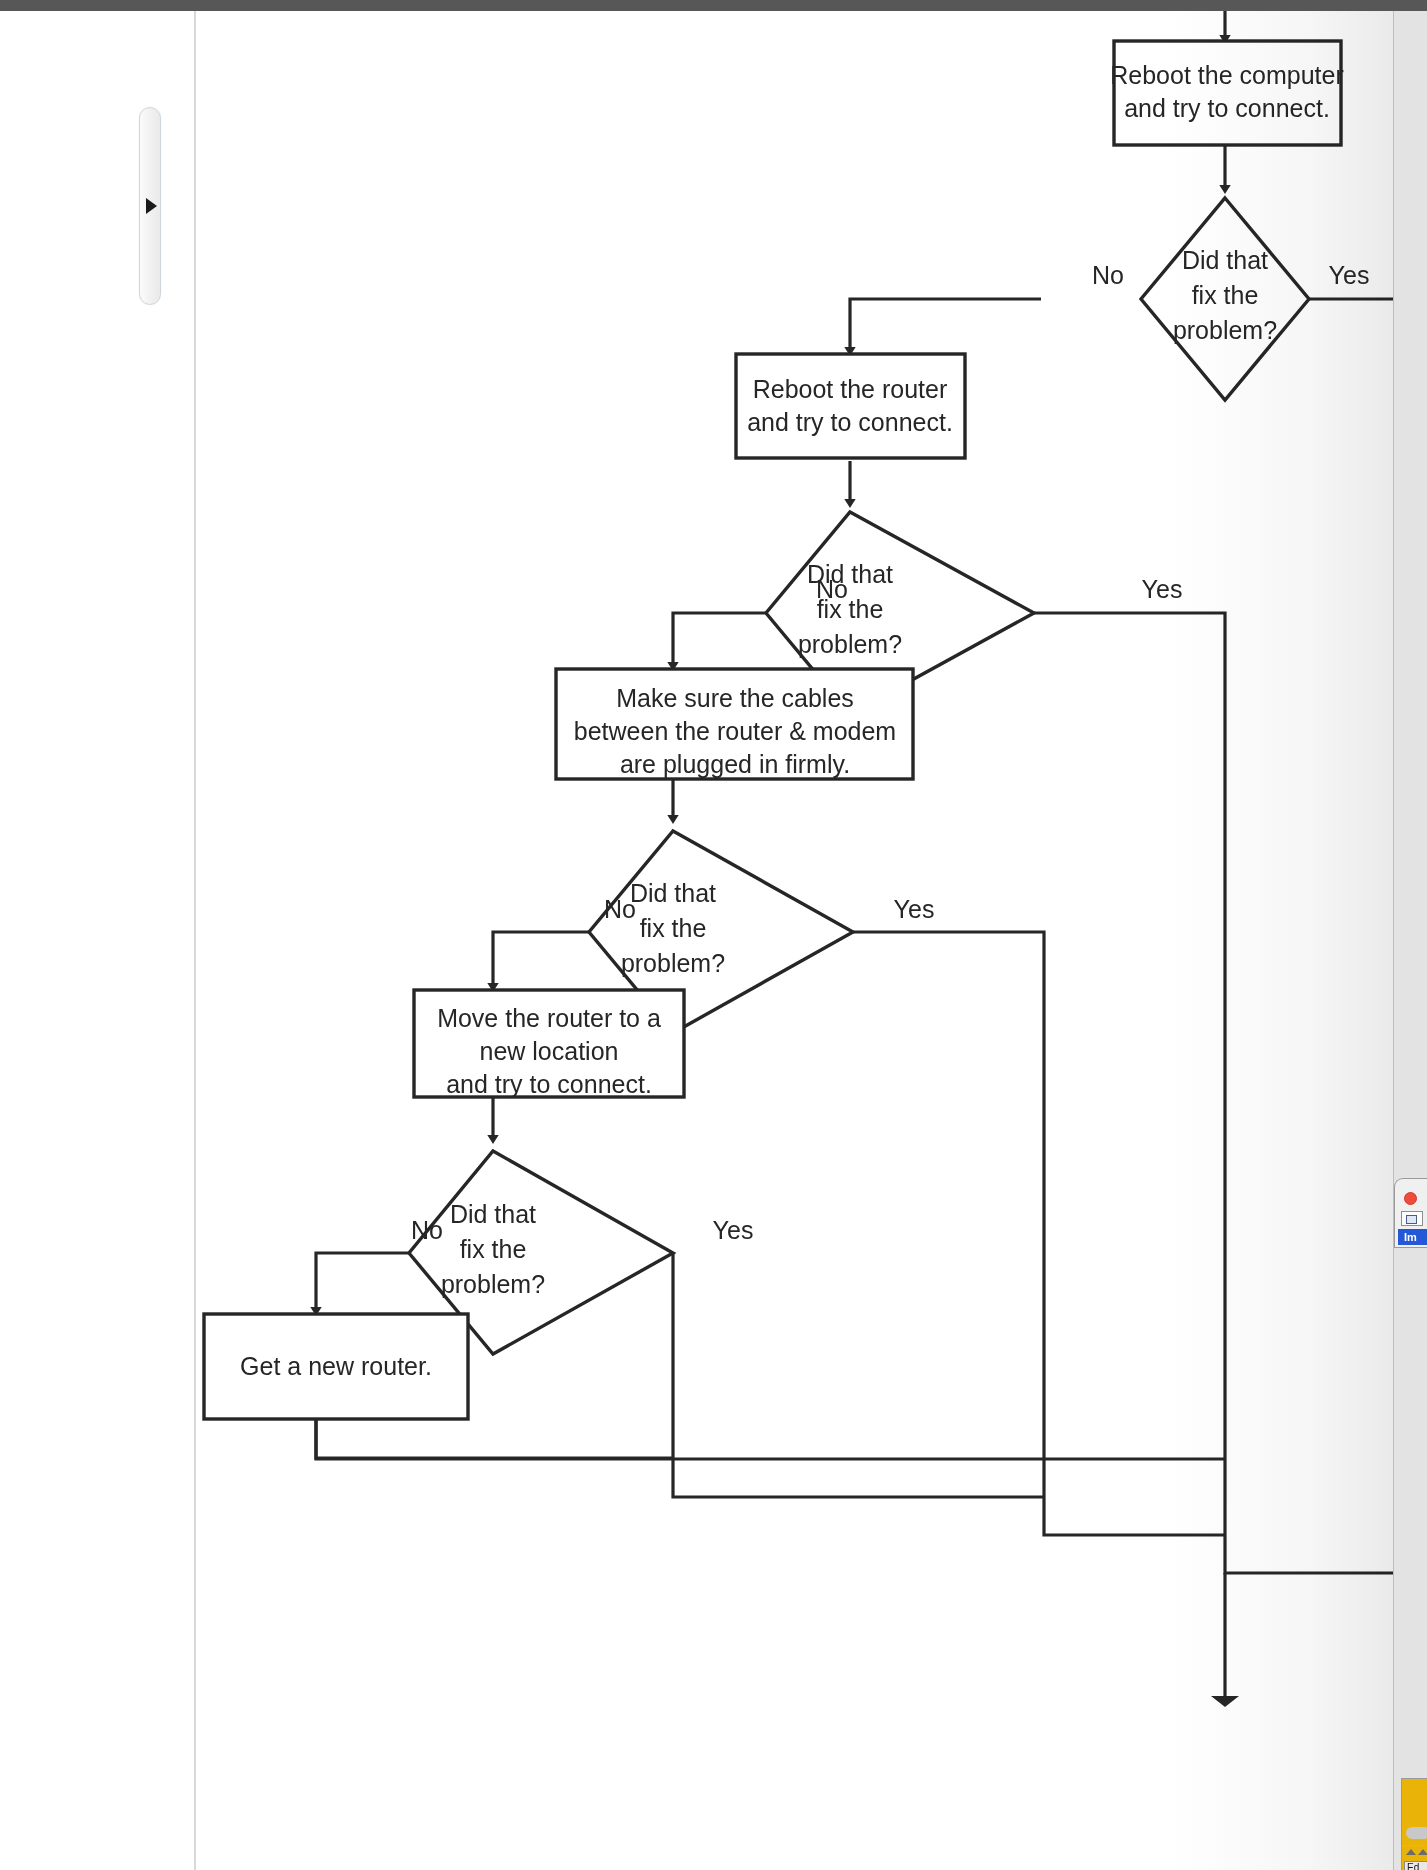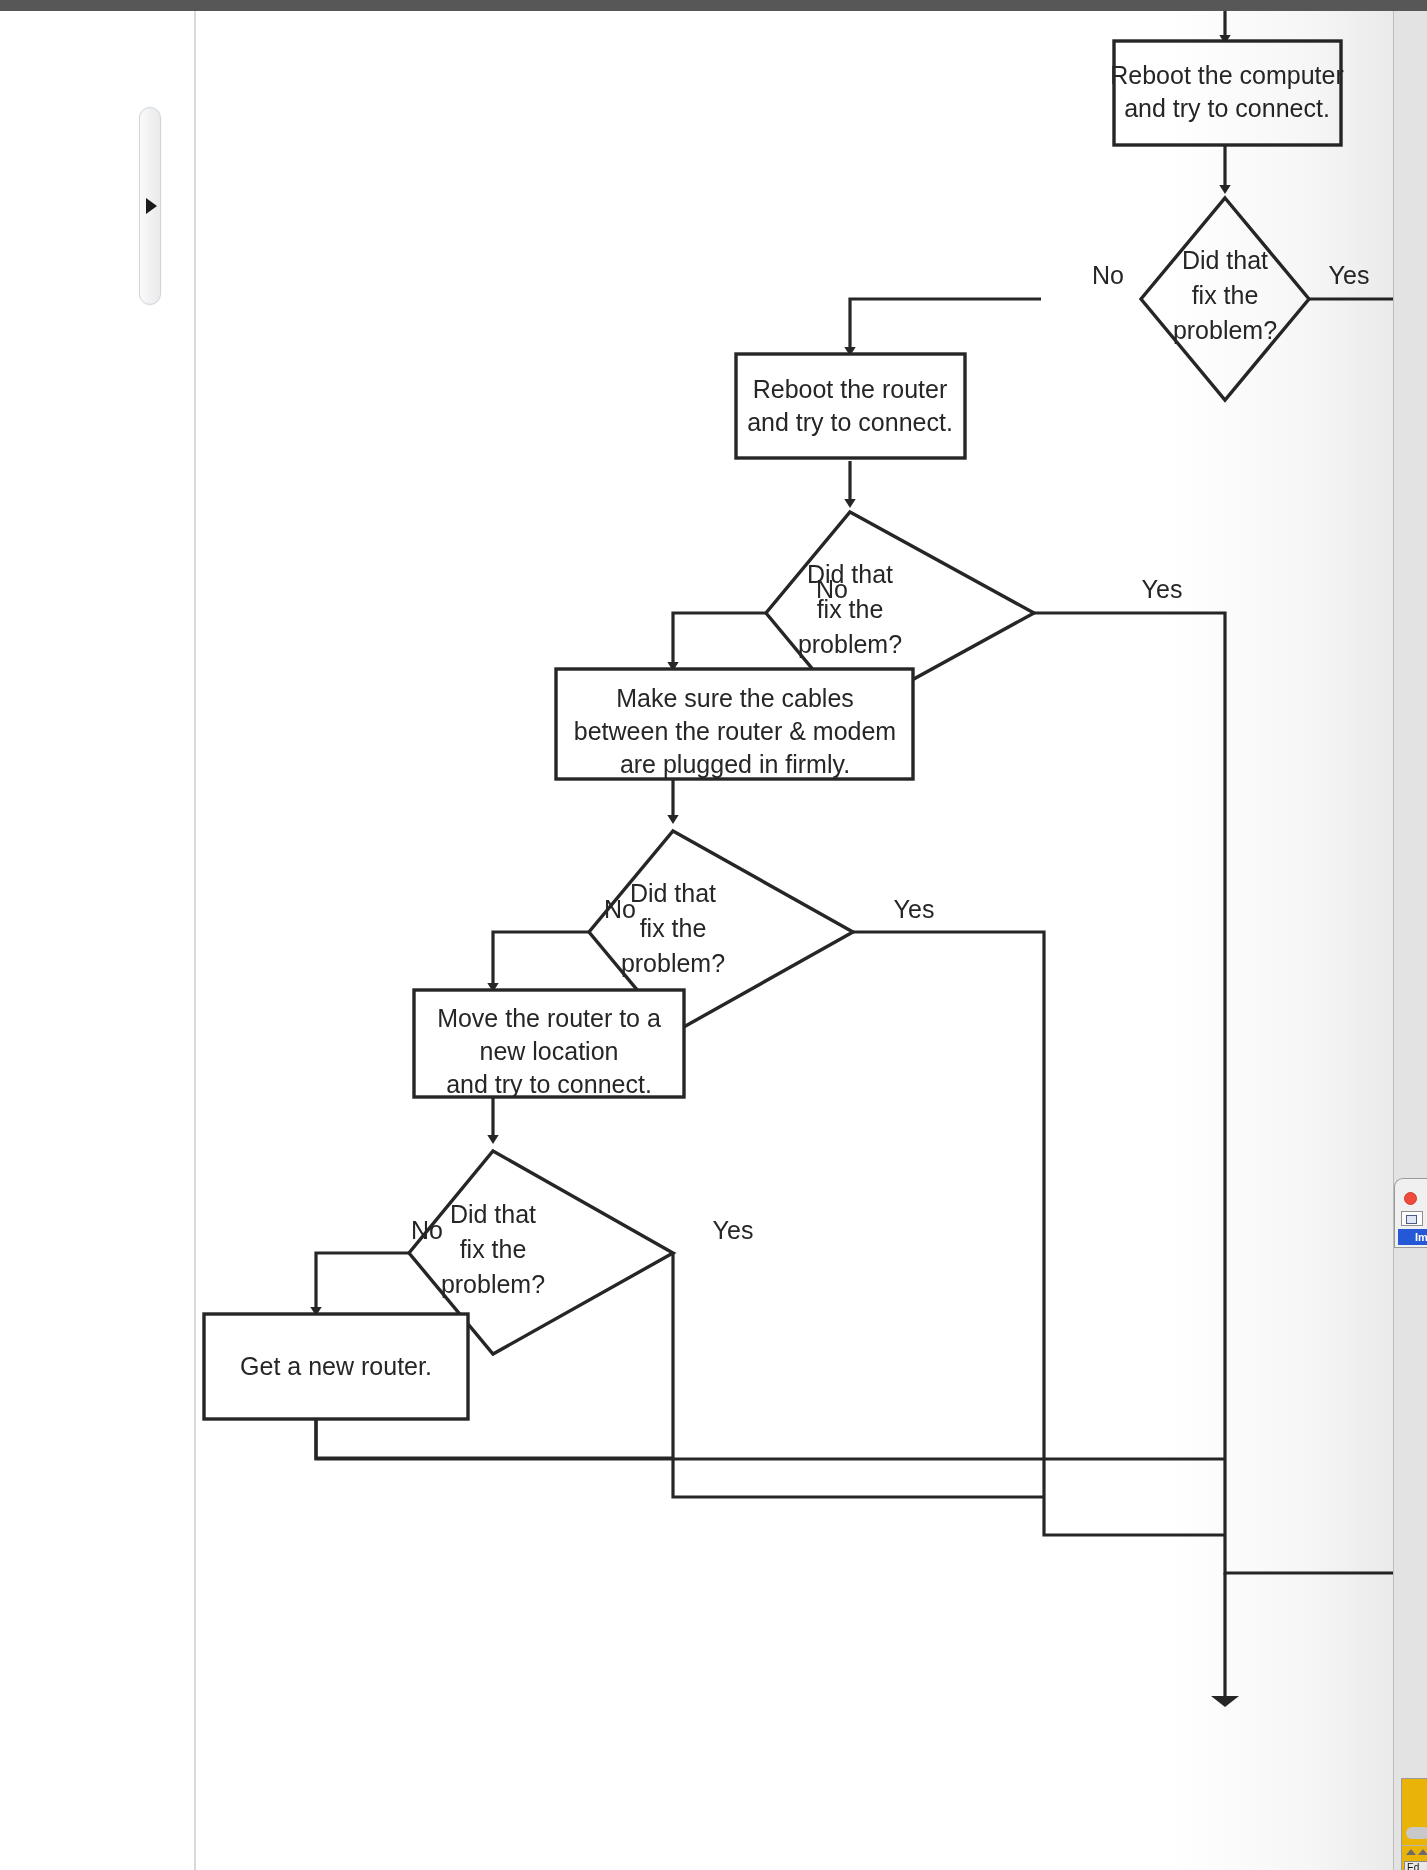--- a/index.html
+++ b/index.html
@@ -64,21 +64,21 @@
     background: #fdfdfd; border: 1px solid #8f8f8f;
   }
   .win-frag .ctl i {
     position: absolute; left: 4px; top: 3px; width: 11px; height: 9px;
     background: #dfe7f5; border: 1px solid #4a5b87; display:block;
   }
   .win-frag .sel {
     position: absolute; left: 3px; top: 50px; width: 30px; height: 16px;
     background: #2458d6; color: #ffffff;
     font-size: 11px; line-height: 16px; font-weight: bold;
-    padding-left: 17px; overflow: hidden; white-space: nowrap;
+    padding-left: 6px; overflow: hidden; white-space: nowrap;
     font-family: "Liberation Sans", sans-serif;
   }
   
   .win-frag2 {
     position: absolute; right: 0; top: 1778px; width: 26px; height: 112px;
     background: #eab308; border: 1px solid #9a9a9a; border-right: none;
   }
   .win-frag2 .bar {
     position: absolute; left: 4px; top: 48px; width: 24px; height: 12px;
     background: #c8c8c8; border-radius: 6px;

